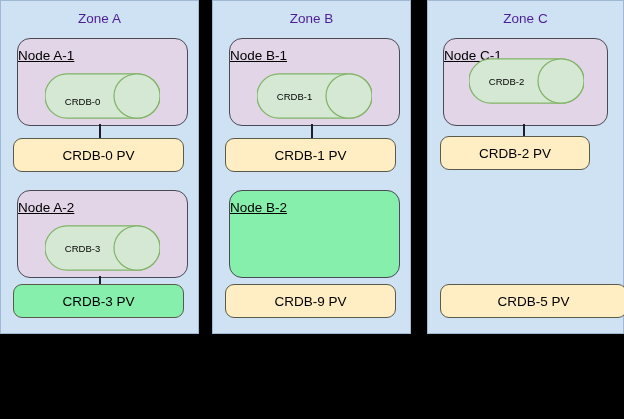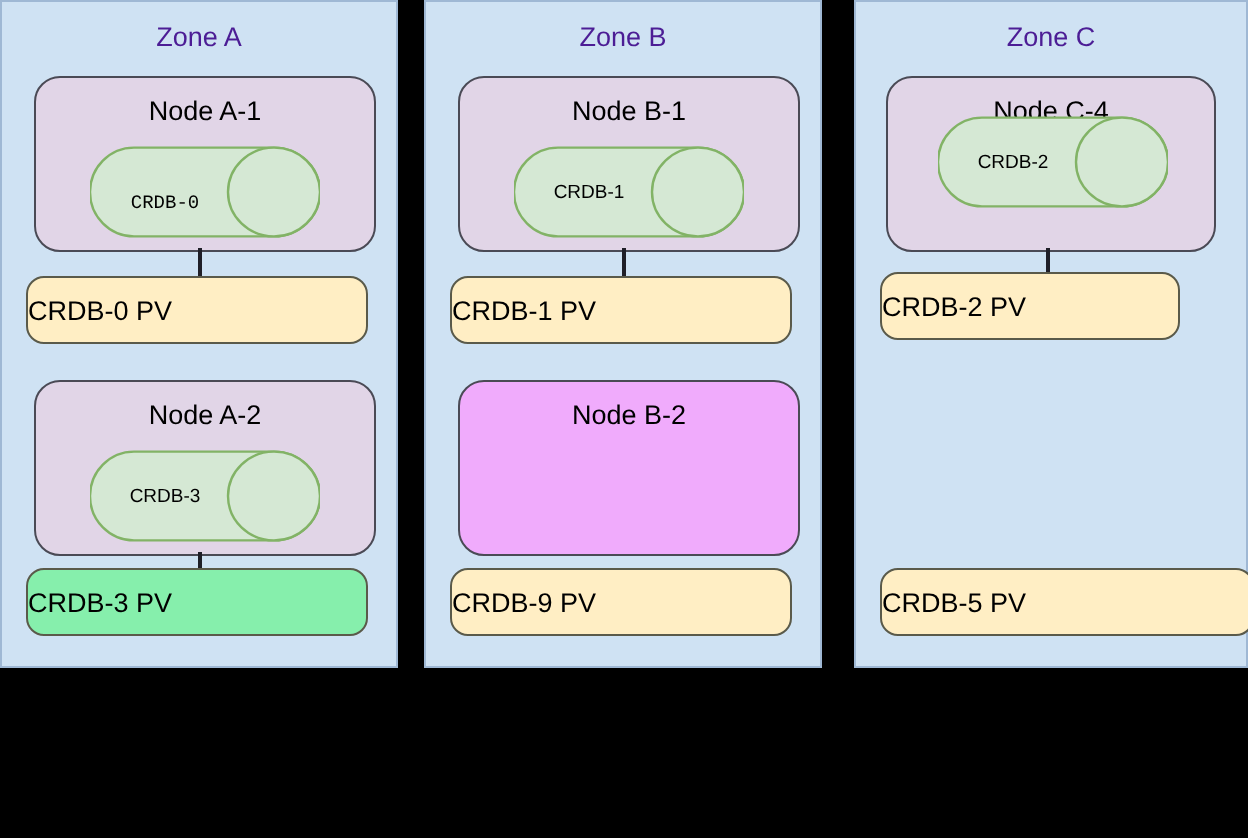--- a/index.html
+++ b/index.html
@@ -44,25 +44,25 @@
     background: #e1d5e7;
     border: 1px solid #4a4a55;
     border-radius: 13px;
     box-sizing: border-box;
   }
   .node-title {
     position: absolute;
     left: 0;
     right: 0;
     top: 9px;
-    text-align: center;
     font-size: 13.5px;
     color: #000000;
     line-height: 16px;
     white-space: nowrap;
+    text-decoration: underline;
   }
   .cyl {
     position: absolute;
   }
   .cyl svg {
     display: block;
   }
   .cyl-label {
     position: absolute;
     left: 0;
@@ -78,20 +78,21 @@
     pointer-events: none;
   }
   .pv {
     position: absolute;
     background: #ffeec4;
     border: 1px solid #5a5a4a;
     border-radius: 9px;
     box-sizing: border-box;
     display: flex;
     align-items: center;
+    justify-content: center;
   }
   .pv-label {
     font-size: 13.5px;
     color: #000000;
     white-space: nowrap;
   }
   .connector {
     position: absolute;
     width: 2px;
     background: #1f1f28;
@@ -100,21 +101,21 @@
 </head>
 <body>
 
 <div id="canvas">
     <div class="zone" style="left: 0px; top: 0px; width: 199px; height: 334px; background: rgb(207, 226, 243); border-color: rgb(159, 184, 212);">
       <div class="zone-title">Zone A</div>
     </div>
     <div class="node" style="left: 17px; top: 38px; width: 171px; height: 88px; background: rgb(225, 213, 231); border-color: rgb(74, 74, 85);">
       <div class="node-title">Node A-1</div>
     </div>
-    <div class="cyl" style="left: 45px; top: 73px; width: 115px; height: 56px; font-family: Liberation Mono, monospace;">
+    <div class="cyl" style="left: 45px; top: 73px; width: 115px; height: 56px;">
       <svg width="115" height="46" viewBox="0 0 115 46">
         <path d="M 22 0.8 L 92 0.8 A 23 22.2 0 1 1 92 45.2 L 22 45.2 A 22 22.2 0 1 1 22 0.8 Z" fill="#d5e8d4" stroke="#82b366" stroke-width="1.2"></path>
         <ellipse cx="92" cy="23" rx="23" ry="22.2" fill="#d5e8d4" stroke="#82b366" stroke-width="1.2"></ellipse>
       </svg>
       <div class="cyl-label" style="width: 75px;">CRDB-0</div>
     </div>
     <div class="connector" style="left: 99px; top: 124px; height: 15px; background: rgb(31, 31, 40);"></div>
     <div class="node" style="left: 17px; top: 190px; width: 171px; height: 88px; background: rgb(225, 213, 231); border-color: rgb(74, 74, 85);">
       <div class="node-title">Node A-2</div>
     </div>
@@ -139,34 +140,34 @@
       <div class="node-title">Node B-1</div>
     </div>
     <div class="cyl" style="left: 257px; top: 73px; width: 115px; height: 46px;">
       <svg width="115" height="46" viewBox="0 0 115 46">
         <path d="M 22 0.8 L 92 0.8 A 23 22.2 0 1 1 92 45.2 L 22 45.2 A 22 22.2 0 1 1 22 0.8 Z" fill="#d5e8d4" stroke="#82b366" stroke-width="1.2"></path>
         <ellipse cx="92" cy="23" rx="23" ry="22.2" fill="#d5e8d4" stroke="#82b366" stroke-width="1.2"></ellipse>
       </svg>
       <div class="cyl-label" style="width: 75px;">CRDB-1</div>
     </div>
     <div class="connector" style="left: 311px; top: 124px; height: 15px; background: rgb(31, 31, 40);"></div>
-    <div class="node" style="left: 229px; top: 190px; width: 171px; height: 88px; background: #f0abfc; border-color: rgb(74, 74, 85);">
+    <div class="node" style="left: 229px; top: 190px; width: 171px; height: 88px; background: #86efac; border-color: rgb(74, 74, 85);">
       <div class="node-title">Node B-2</div>
     </div>
     <div class="pv" style="left: 225px; top: 138px; width: 171px; height: 34px; background: rgb(255, 238, 196); border-color: rgb(90, 90, 74);">
       <span class="pv-label">CRDB-1 PV</span>
     </div>
     <div class="pv" style="left: 225px; top: 284px; width: 171px; height: 34px; background: rgb(255, 238, 196); border-color: rgb(90, 90, 74);">
       <span class="pv-label">CRDB-9 PV</span>
     </div>
     <div class="zone" style="left: 427px; top: 0px; width: 197px; height: 334px; background: rgb(207, 226, 243); border-color: rgb(159, 184, 212);">
       <div class="zone-title">Zone C</div>
     </div>
     <div class="node" style="left: 443px; top: 38px; width: 165px; height: 88px; background: rgb(225, 213, 231); border-color: rgb(74, 74, 85);">
-      <div class="node-title">Node C-4</div>
+      <div class="node-title">Node C-1</div>
     </div>
     <div class="cyl" style="left: 469px; top: 58px; width: 115px; height: 46px;">
       <svg width="115" height="46" viewBox="0 0 115 46">
         <path d="M 22 0.8 L 92 0.8 A 23 22.2 0 1 1 92 45.2 L 22 45.2 A 22 22.2 0 1 1 22 0.8 Z" fill="#d5e8d4" stroke="#82b366" stroke-width="1.2"></path>
         <ellipse cx="92" cy="23" rx="23" ry="22.2" fill="#d5e8d4" stroke="#82b366" stroke-width="1.2"></ellipse>
       </svg>
       <div class="cyl-label" style="width: 75px;">CRDB-2</div>
     </div>
     <div class="connector" style="left: 523px; top: 124px; height: 15px; background: rgb(31, 31, 40);"></div>
     <div class="pv" style="left: 440px; top: 136px; width: 150px; height: 34px; background: rgb(255, 238, 196); border-color: rgb(90, 90, 74);">

